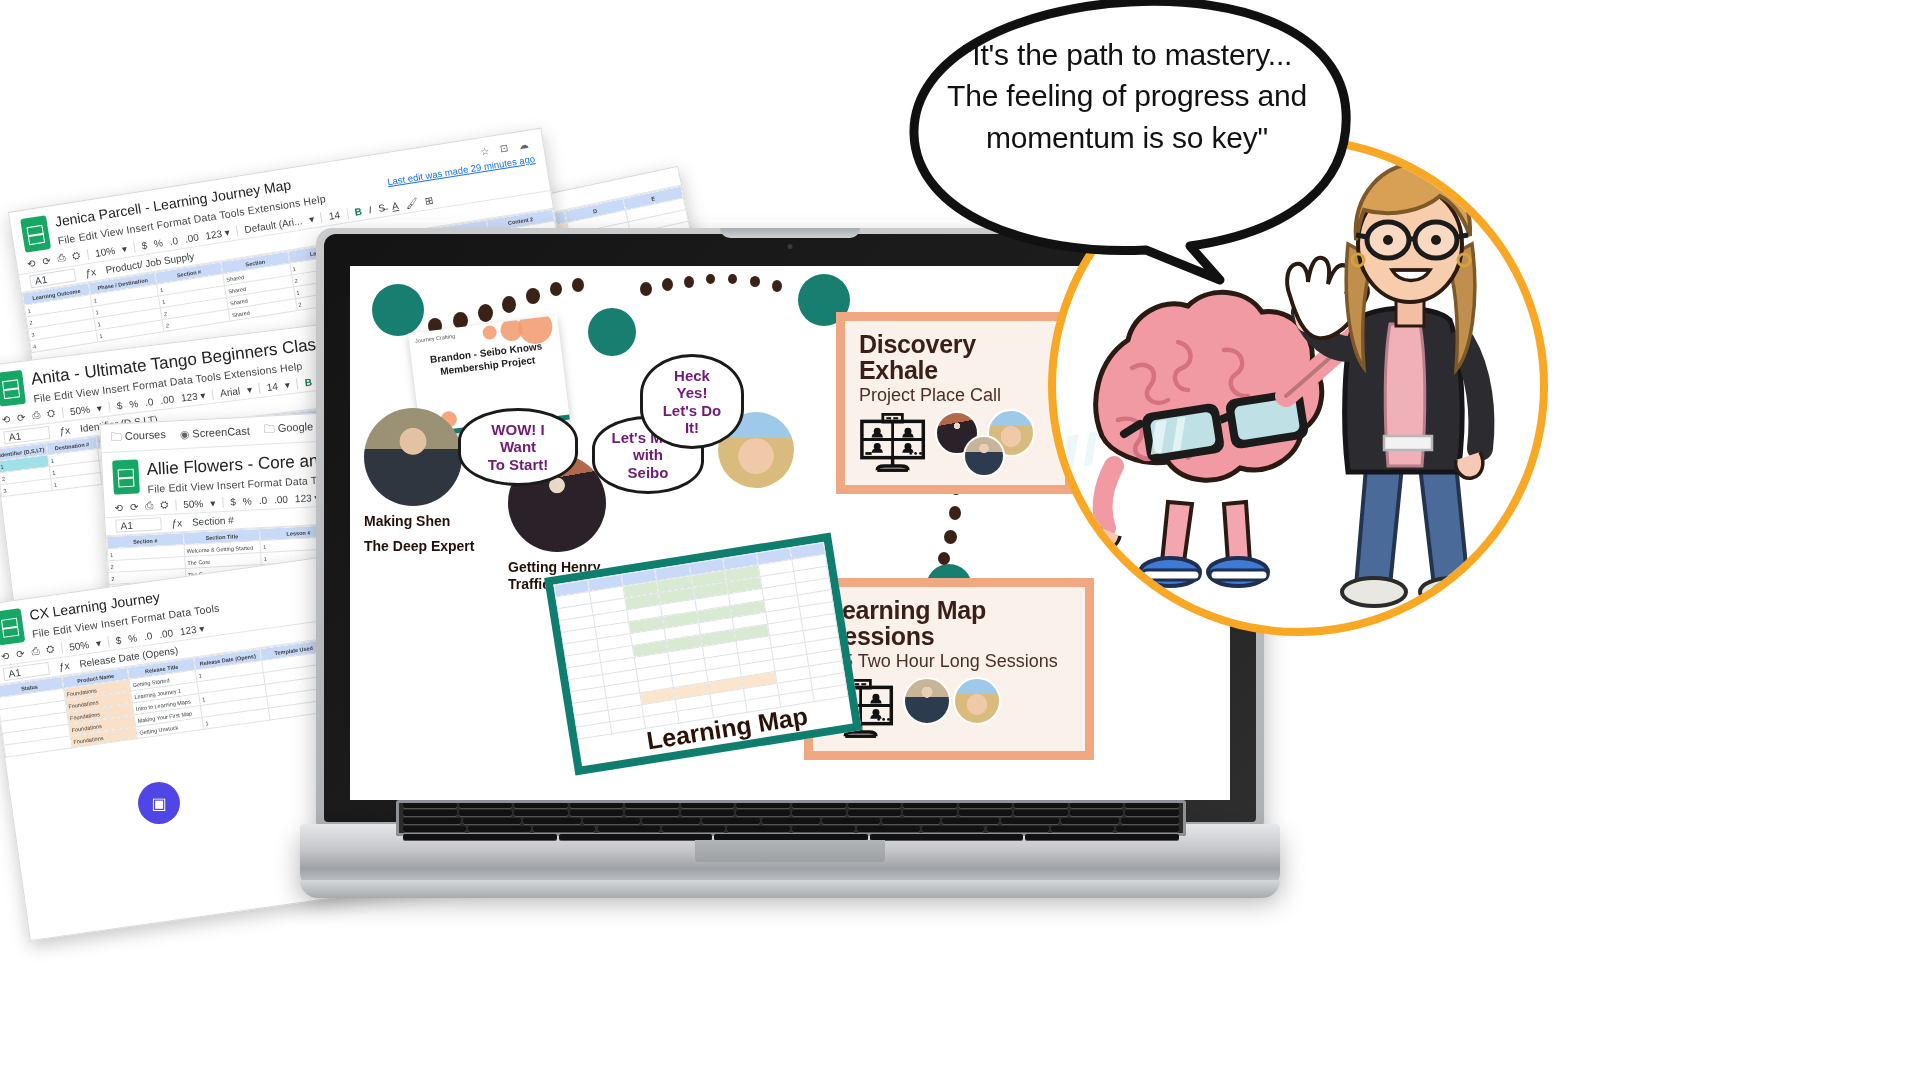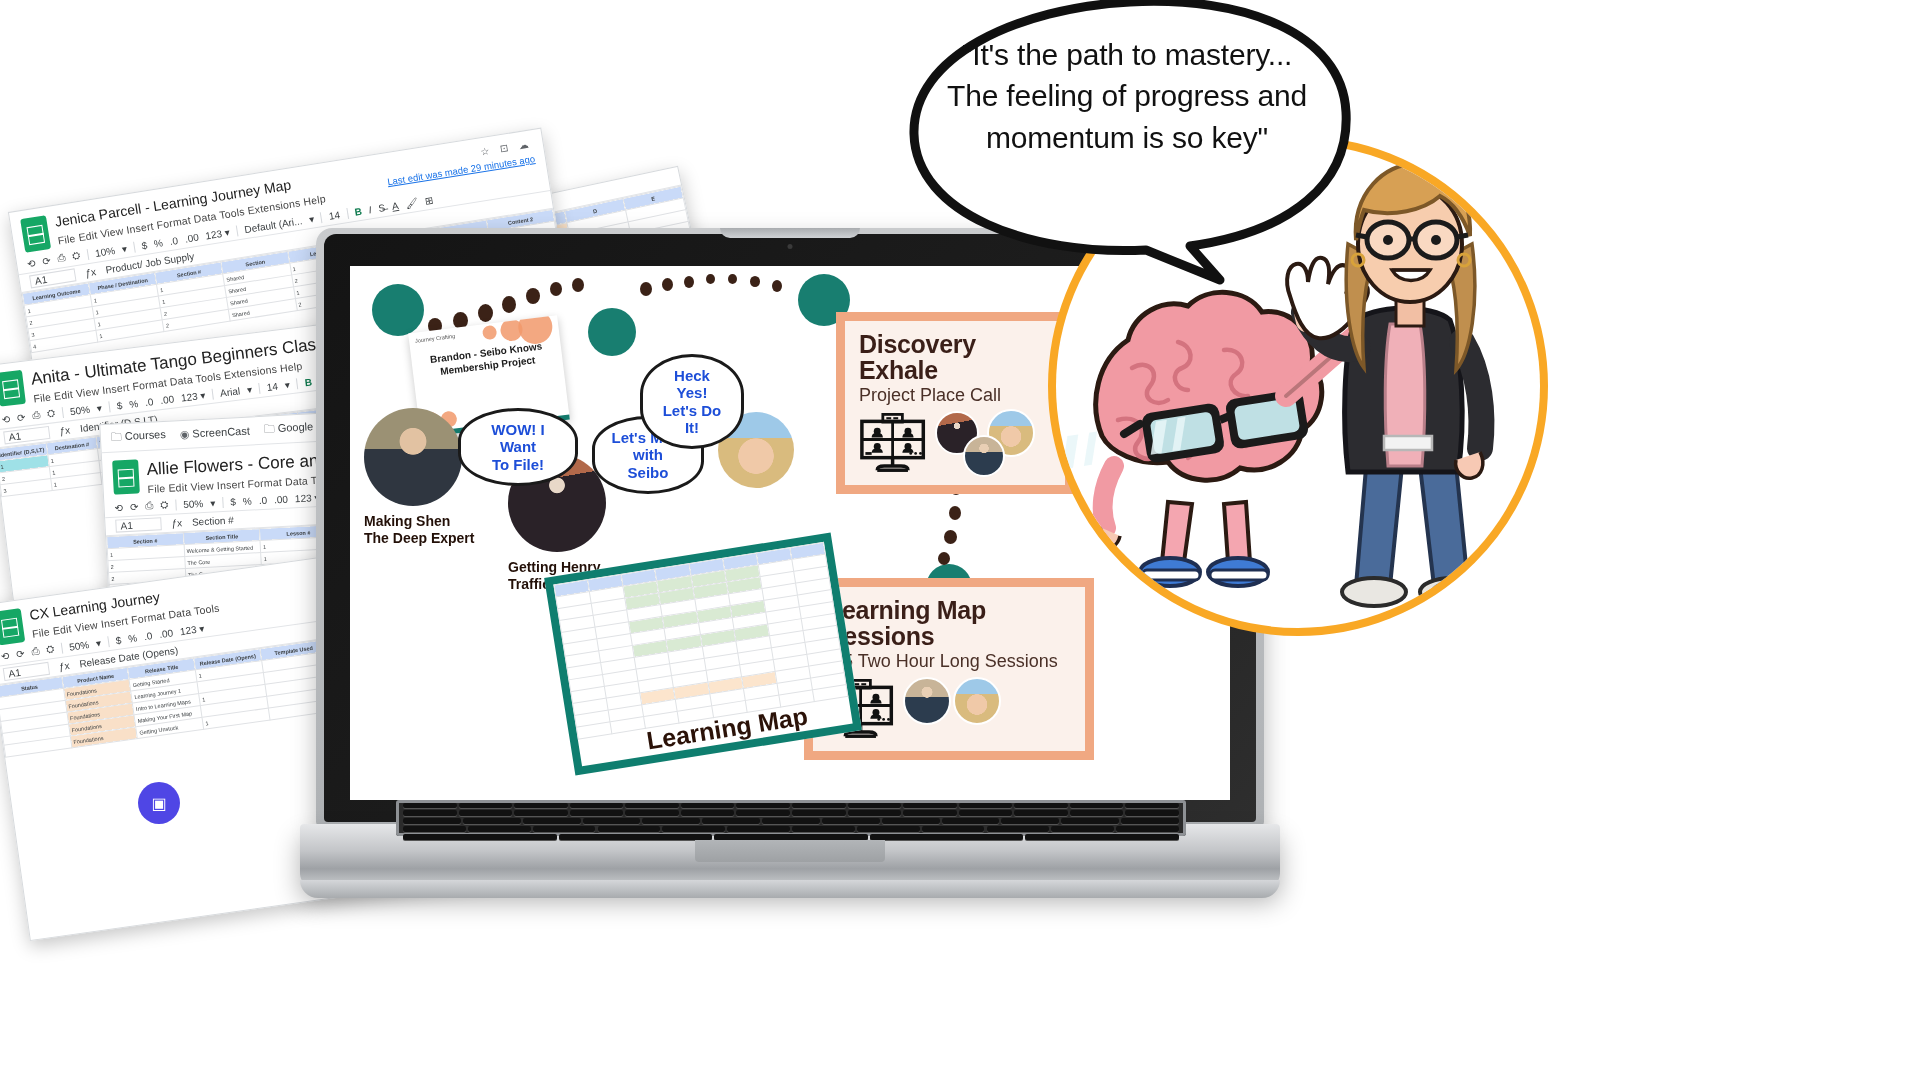--- a/index.html
+++ b/index.html
@@ -164,21 +164,21 @@
      radial-gradient(circle at 50% 34%, #e2c2a2 0 16%, transparent 17%),
      linear-gradient(180deg,#9b9174 0 42%, #2f3640 42% 100%); }
 
   .persona { position: absolute; }
   .persona .pic { border-radius: 50%; overflow: hidden; }
   .persona .nm { font-size: 14px; font-weight: bold; color: #231008; line-height: 1.18; margin-top: 7px; }
 
   .bubble {
     position: absolute; background:#fff; border: 3.4px solid #1a1a1a;
     border-radius: 50%/42%; padding: 10px 16px;
-    font-size: 15px; font-weight: bold; color:#1d4ed8; line-height:1.15; text-align:center;
+    font-size: 15px; font-weight: bold; color:#701a75; line-height:1.15; text-align:center;
   }
 
   
   #doc-seibo {
     position: absolute; left: 64px; top: 58px; width: 150px; height: 105px;
     background:#fff; border-bottom: 5px solid #137a6c;
     box-shadow: 0 3px 8px rgba(0,0,0,.22); transform: rotate(-7deg); overflow:hidden;
   }
   #doc-seibo .dlabel { font-size: 5.5px; color:#555; padding: 5px 0 0 6px; }
   #doc-seibo .dtitle { font-size: 10px; font-weight: bold; color:#1b1b1b; text-align:center; padding: 12px 10px 0 10px; line-height:1.25; }
@@ -844,34 +844,34 @@
               <div class="blob" style="left:-6px;bottom:-10px;width:30px;height:30px;"></div>
               <div class="blob" style="left:22px;bottom:2px;width:16px;height:16px;"></div>
               <div class="dlabel">Journey Crafting</div>
               <div class="dtitle">Brandon - Seibo Knows</div>
               <div class="dtitle" style="padding-top:0">Membership Project</div>
             </div>
 
             <div class="persona" style="left:14px;top:142px;">
               <div class="pic ph-seibo" style="width:98px;height:98px;"></div>
               <div class="nm">Making Shen</div>
-              <div class="nm" style="margin-top:0">The Deep Expert</div>
+              <div class="nm" style="margin-top:8px">The Deep Expert</div>
             </div>
 
             <div class="persona" style="left:158px;top:188px;">
               <div class="pic ph-brandon" style="width:98px;height:98px;"></div>
               <div class="nm">Getting Henry</div>
               <div class="nm" style="margin-top:0">Traffic Extraordinaire</div>
             </div>
 
             <div class="pic ph-kim" style="position:absolute;left:368px;top:146px;width:76px;height:76px;border-radius:50%;"></div>
 
             <div class="bubble" style="left:108px;top:142px;width:120px;">
               <div>WOW! I Want</div>
-              <div>To File!</div>
+              <div>To Start!</div>
             </div>
             <div class="bubble" style="left:242px;top:150px;width:112px;">
               <div>Let's Meet</div>
               <div>with Seibo</div>
             </div>
             <div class="bubble" style="left:290px;top:88px;width:104px;">
               <div>Heck Yes!</div>
               <div>Let's Do It!</div>
             </div>
 

